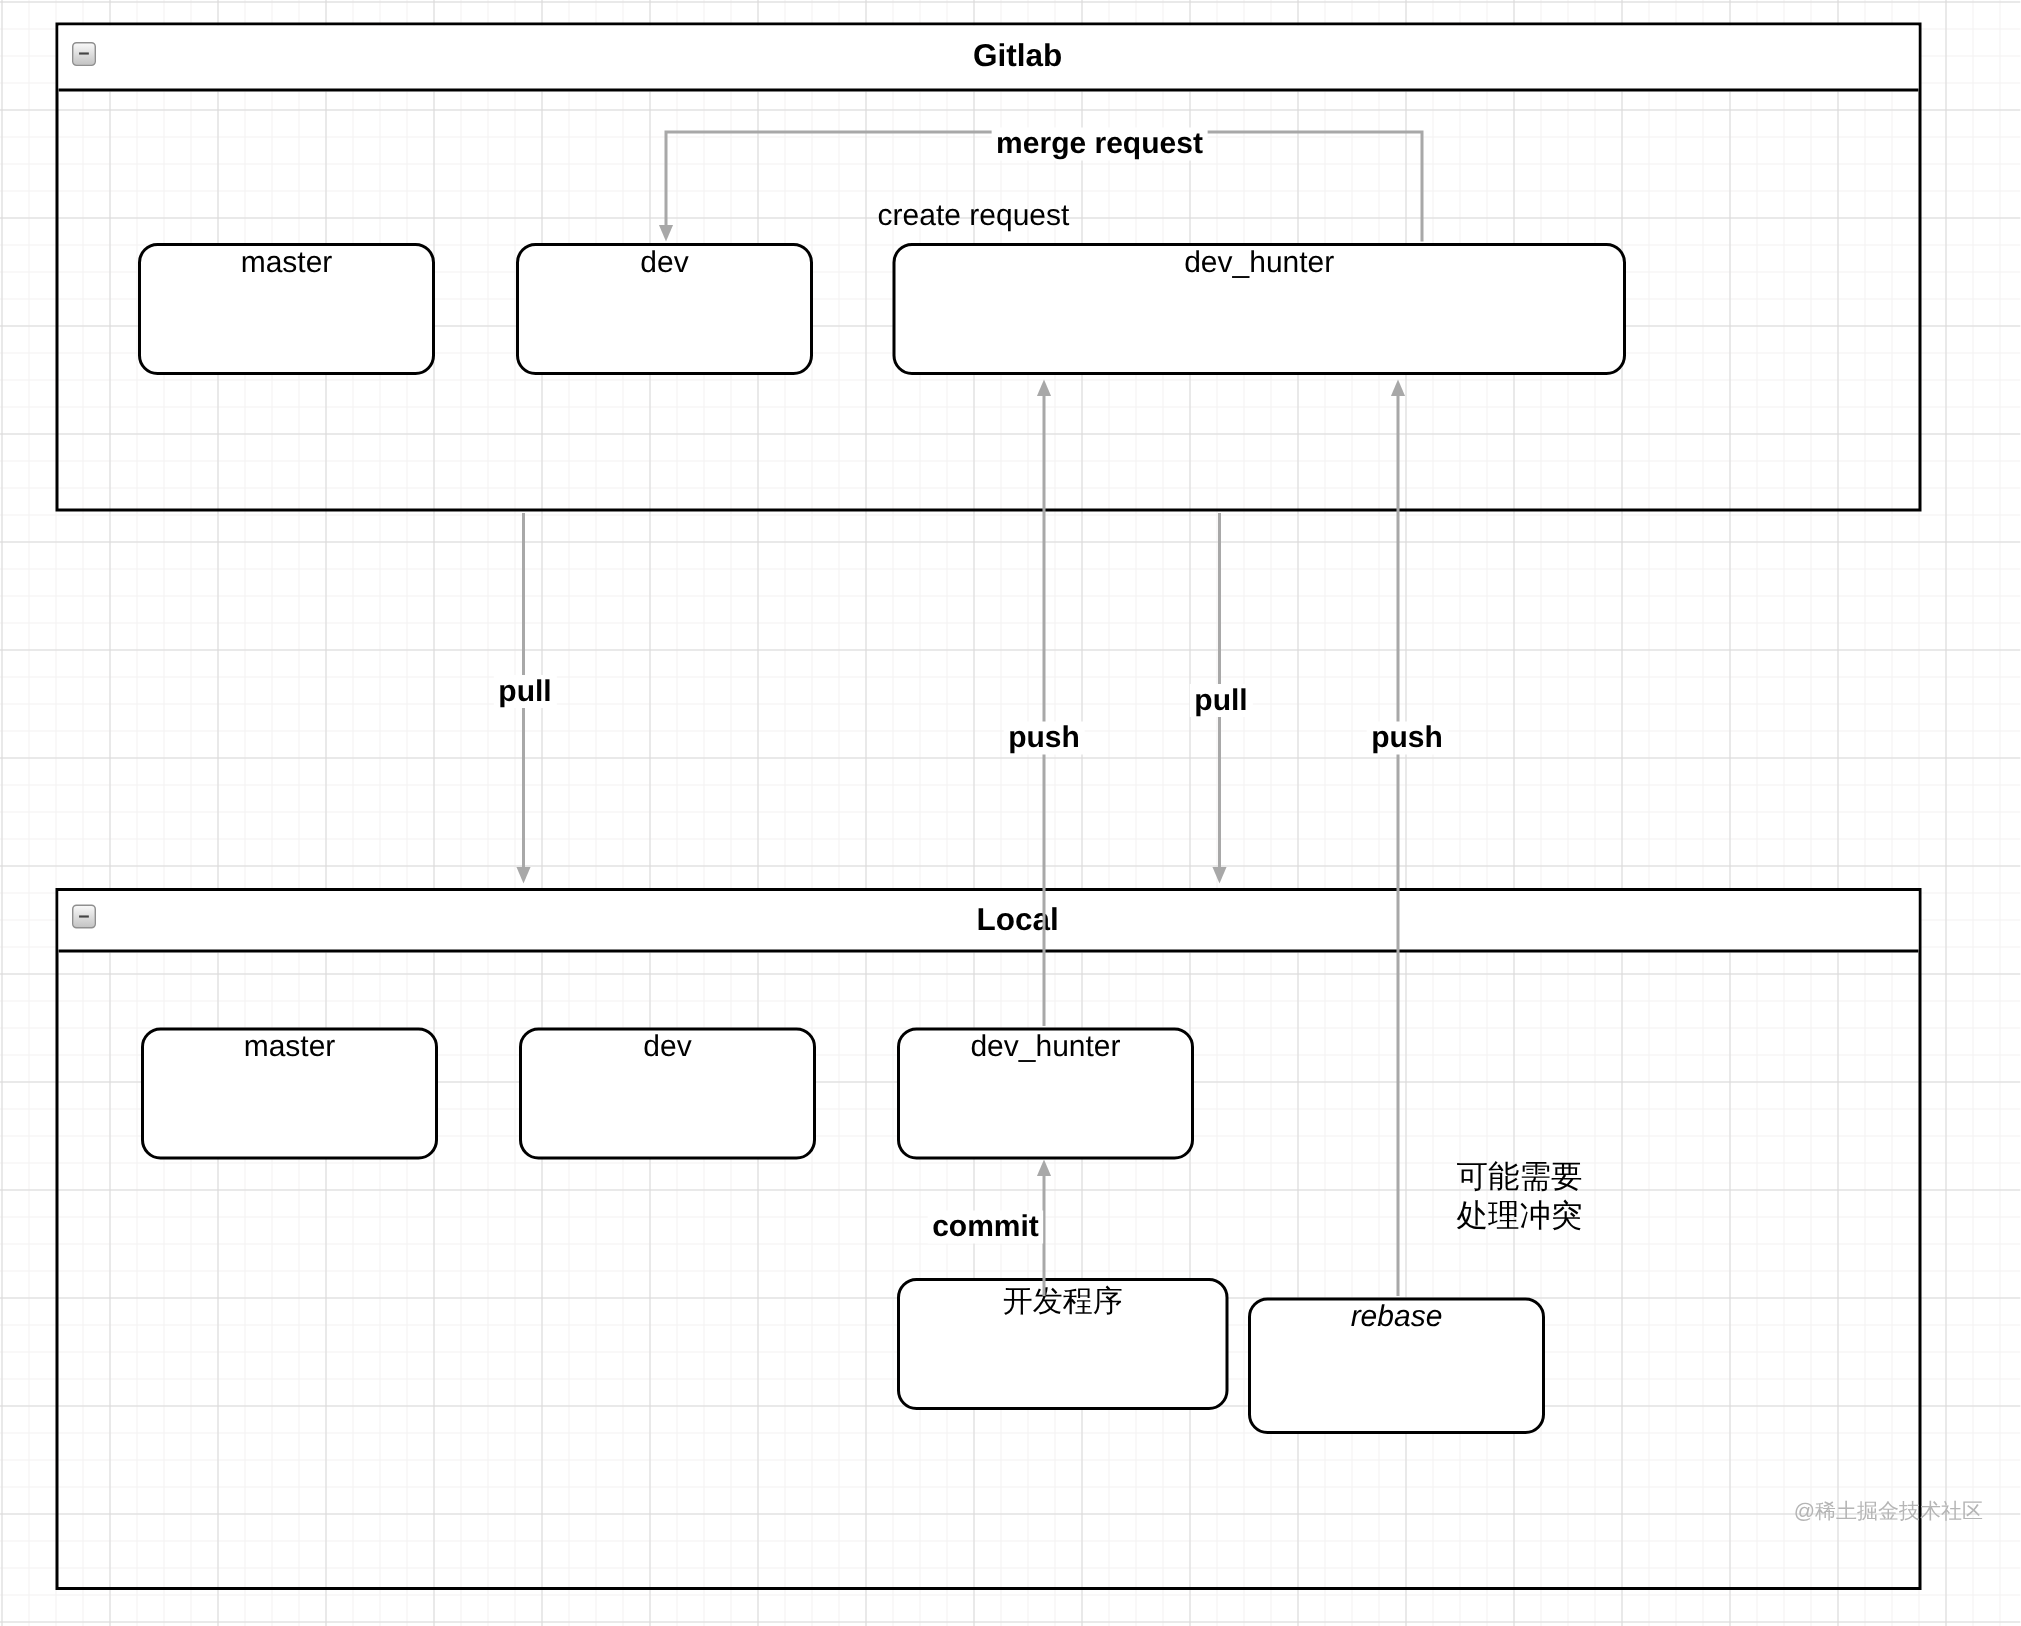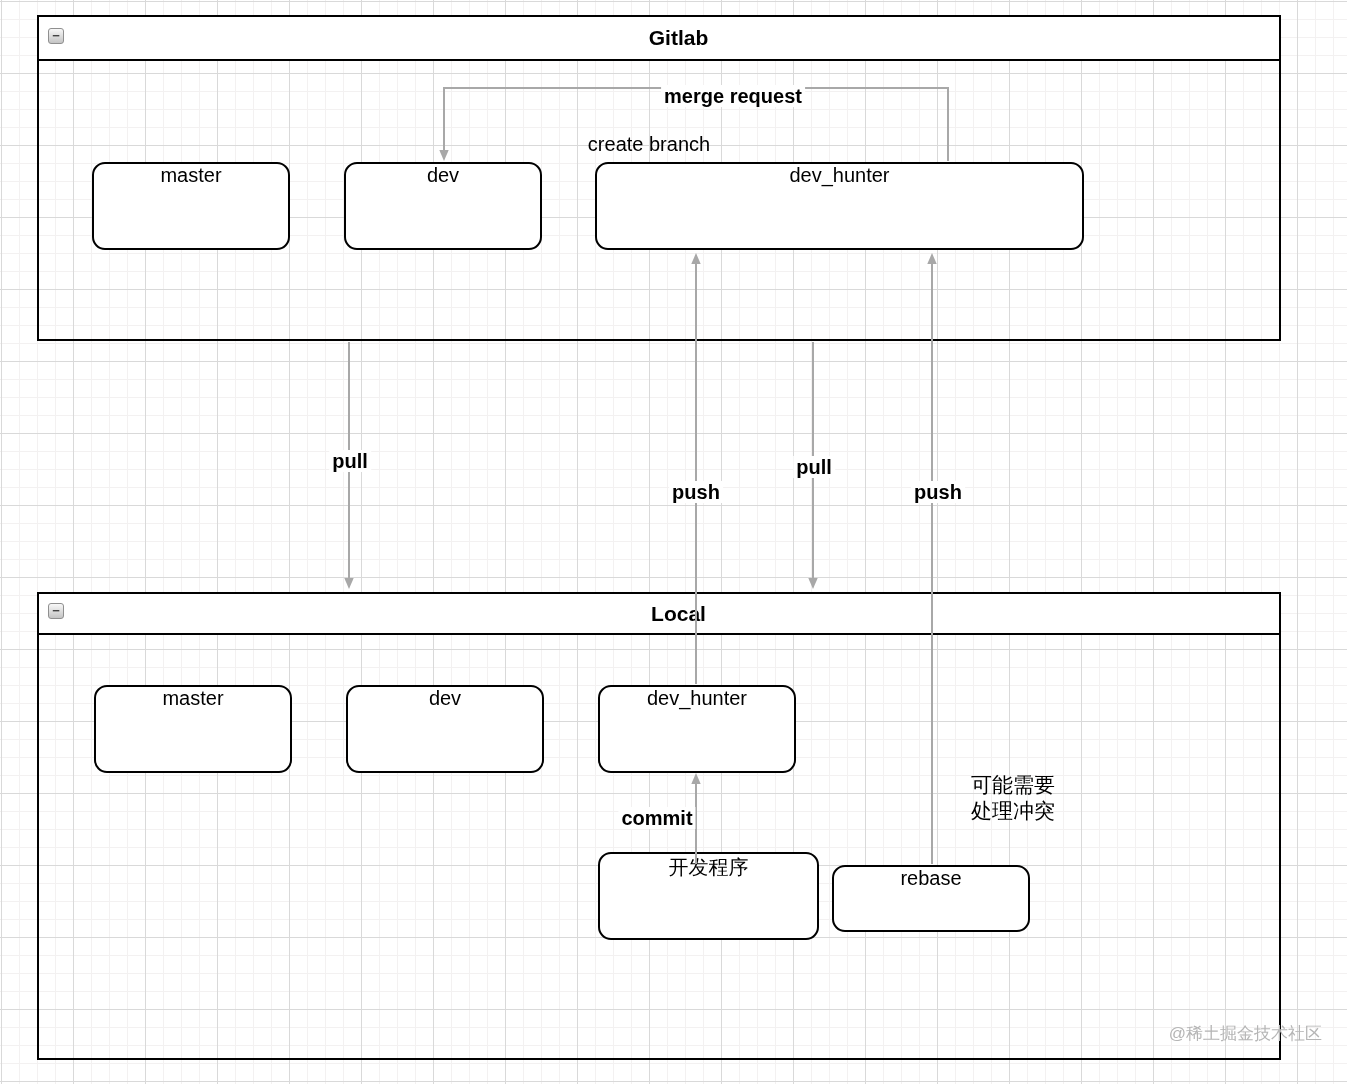--- a/index.html
+++ b/index.html
@@ -72,22 +72,22 @@
   }
   .on-line{background:#ffffff;padding:0 3px;font-weight:bold;}
   .note{
     white-space:pre-line;
     text-align:left;
     line-height:26px;
     font-size:21px;
   }
   .watermark{
     position:absolute;
-    right:25px;top:1022px;
-    font-size:17px;
+    right:25px;top:999px;
+    font-size:14px;
     color:#b5b5b5;
     z-index:5;
     white-space:nowrap;
   }
 </style>
 </head>
 <body>
 
 <div id="canvas">
 
@@ -121,41 +121,41 @@
     </div>
     <div class="node" style="left:307px;top:91px;width:198px;height:88px;">
       <span>dev</span>
     </div>
     <div class="node" style="left:559px;top:91px;width:198px;height:88px;">
       <span>dev_hunter</span>
     </div>
     <div class="node" style="left:559px;top:258px;width:221px;height:88px;">
       <span>开发程序</span>
     </div>
-    <div class="node" style="left:793px;top:271px;width:198px;height:67px;">
+    <div class="node" style="left:793px;top:271px;width:198px;height:91px;font-style:italic;">
       <span>rebase</span>
     </div>
   </div>
 
   <svg id="arrows" width="1347" height="1084" viewBox="0 0 1347 1084">
     <defs>
       <marker id="ah" markerUnits="userSpaceOnUse" markerWidth="14" markerHeight="14" refX="1" refY="6" orient="auto">
         <path d="M1,1.3 L12,6 L1,10.7 Z" fill="#a8a8a8"></path>
       </marker>
     </defs>
     <path d="M948,161 L948,88 L444,88 L444,150" fill="none" stroke="#a8a8a8" stroke-width="2" marker-end="url(#ah)"></path>
     <path d="M349,342 L349,578" fill="none" stroke="#a8a8a8" stroke-width="2" marker-end="url(#ah)"></path>
     <path d="M813,342 L813,578" fill="none" stroke="#a8a8a8" stroke-width="2" marker-end="url(#ah)"></path>
     <path d="M696,684 L696,264" fill="none" stroke="#a8a8a8" stroke-width="2" marker-end="url(#ah)"></path>
     <path d="M932,864 L932,264" fill="none" stroke="#a8a8a8" stroke-width="2" marker-end="url(#ah)"></path>
     <path d="M696,864 L696,784" fill="none" stroke="#a8a8a8" stroke-width="2" marker-end="url(#ah)"></path>
   </svg>
 
   <div class="edge-label on-line" style="left:733px;top:96px;">merge request</div>
-  <div class="edge-label" style="left:649px;top:144px;">create branch</div>
+  <div class="edge-label" style="left:649px;top:144px;">create request</div>
   <div class="edge-label on-line" style="left:350px;top:461px;">pull</div>
   <div class="edge-label on-line" style="left:814px;top:467px;">pull</div>
   <div class="edge-label on-line" style="left:696px;top:492px;">push</div>
   <div class="edge-label on-line" style="left:938px;top:492px;">push</div>
   <div class="edge-label on-line" style="left:657px;top:818px;">commit</div>
   <div class="edge-label note" style="left:1013px;top:798px;">可能需要
 处理冲突</div>
 
   <div class="watermark">@稀土掘金技术社区</div>
 

